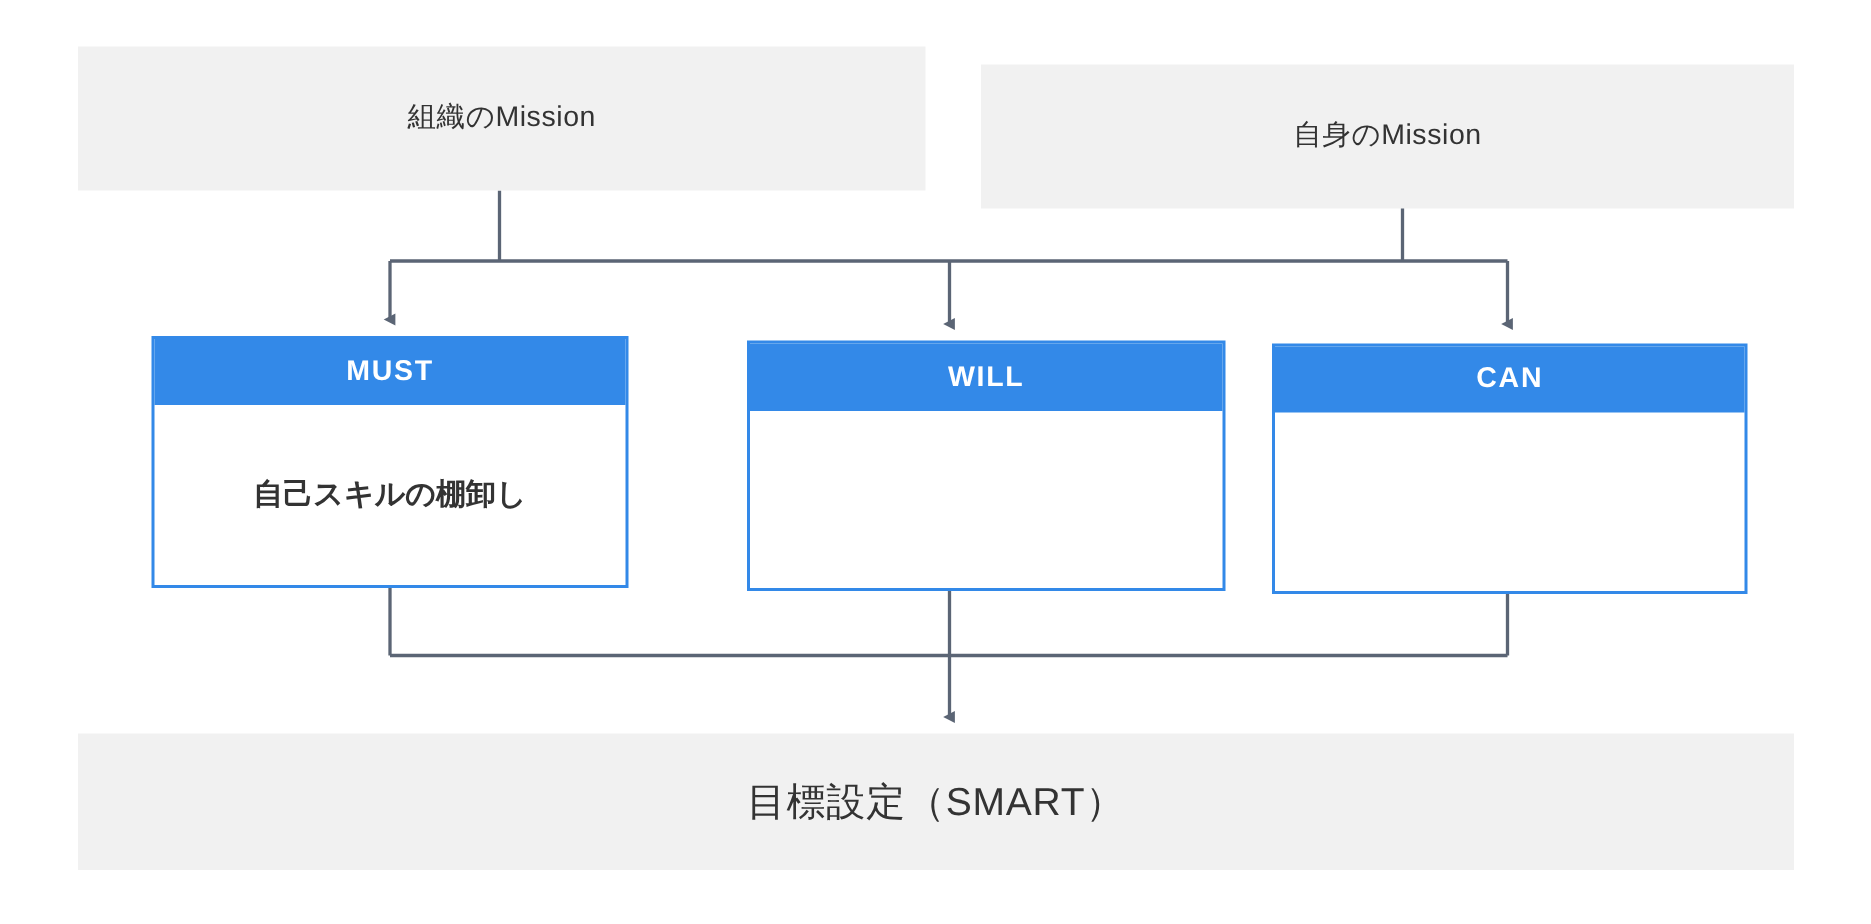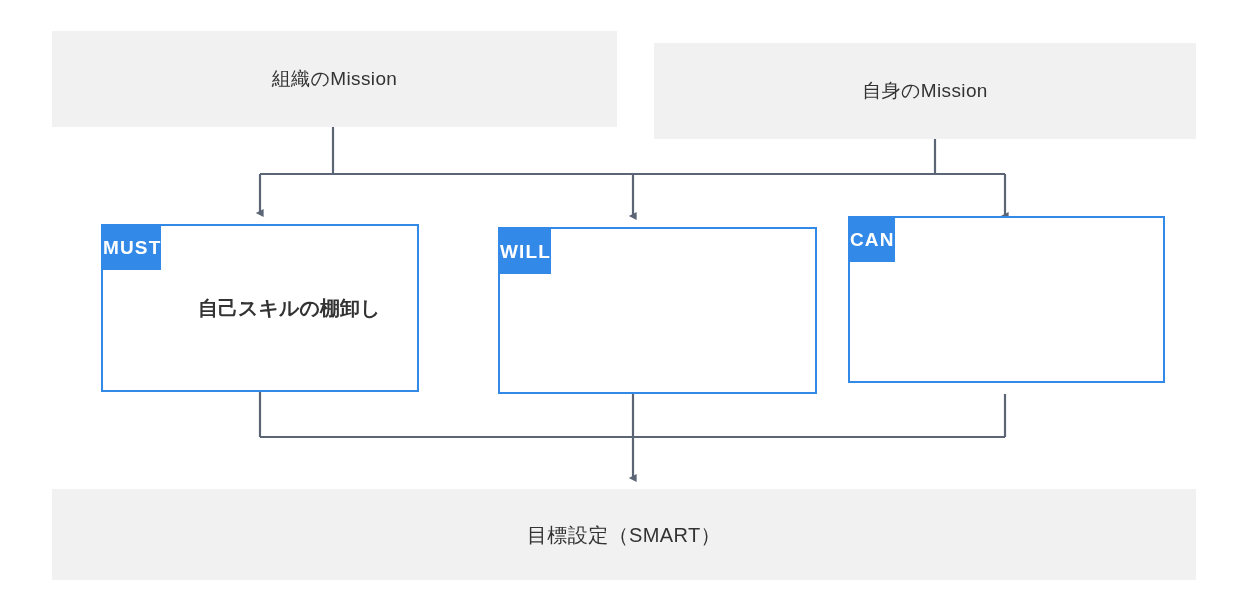--- a/index.html
+++ b/index.html
@@ -35,30 +35,30 @@
   .band-label{
     font-size:19px;
     color:#333333;
     letter-spacing:.02em;
     line-height:1.3;
     white-space:nowrap;
   }
   #band-org   { left:52px;  top:31px;  width:565px; height:96px; }
   #band-self  { left:654px; top:43px;  width:542px; height:96px; }
   #band-goal  { left:52px;  top:489px; width:1144px; height:91px; }
-  #band-goal .band-label{ font-size:20px; }
+  #band-goal .band-label{ font-size:26px; }
 
   
   .card{
     position:absolute;
     box-sizing:border-box;
     border:2px solid #3389e8;
     background:#ffffff;
     display:flex;
-    flex-direction:row;
+    flex-direction:column;
   }
   .card-header{
     background:#3389e8;
     color:#ffffff;
     font-size:19px;
     font-weight:bold;
     letter-spacing:.06em;
     display:flex;
     align-items:center;
     justify-content:center;
@@ -78,21 +78,21 @@
     font-size:20px;
     font-weight:bold;
     color:#333333;
     line-height:1.45;
     white-space:pre-line;
   }
   #card-must{ left:101px; top:224px; width:318px; height:168px; }
   #card-must .card-header{ height:44px; }
   #card-will{ left:474px; top:227px; width:319px; height:167px;margin-left:24px; }
   #card-will .card-header{ height:45px; }
-  #card-can { left:848px; top:216px; width:317px; height:167px; }
+  #card-can { left:848px; top:229px; width:317px; height:167px; }
   #card-can  .card-header{ height:44px; }
 </style>
 </head>
 <body>
 
 <div id="canvas">
 
   <svg class="svg-layer" viewBox="0 0 1247 616" width="1247" height="616" xmlns="http://www.w3.org/2000/svg">
     <defs>
       <marker id="arrowhead" markerWidth="9" markerHeight="9" refX="4.5" refY="4.2" orient="auto" markerUnits="userSpaceOnUse">

